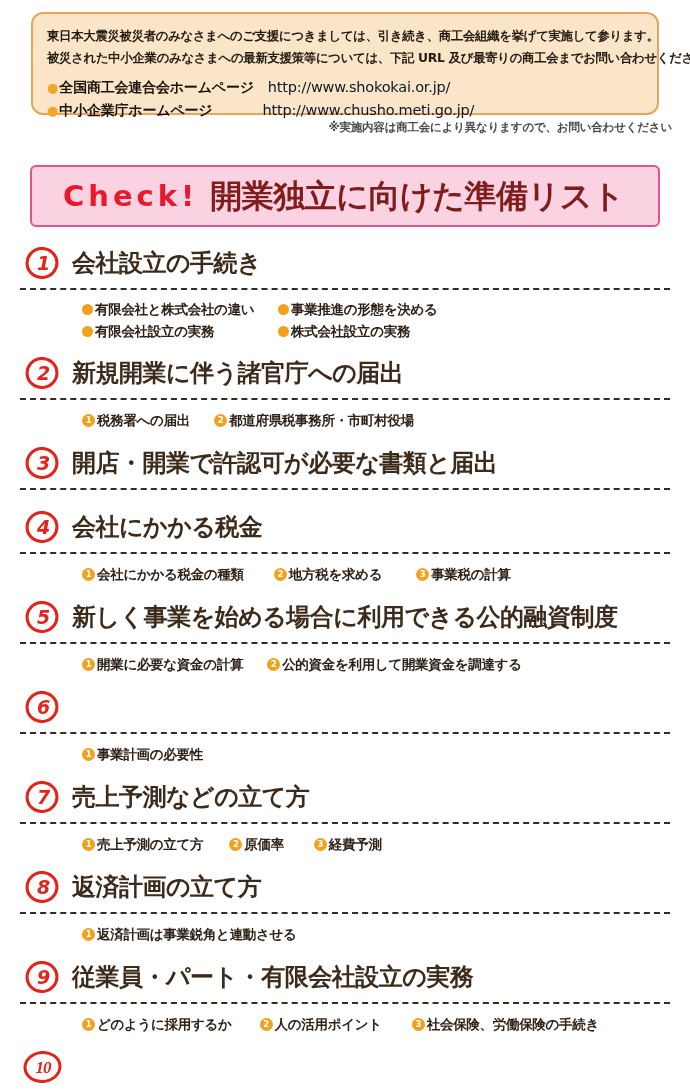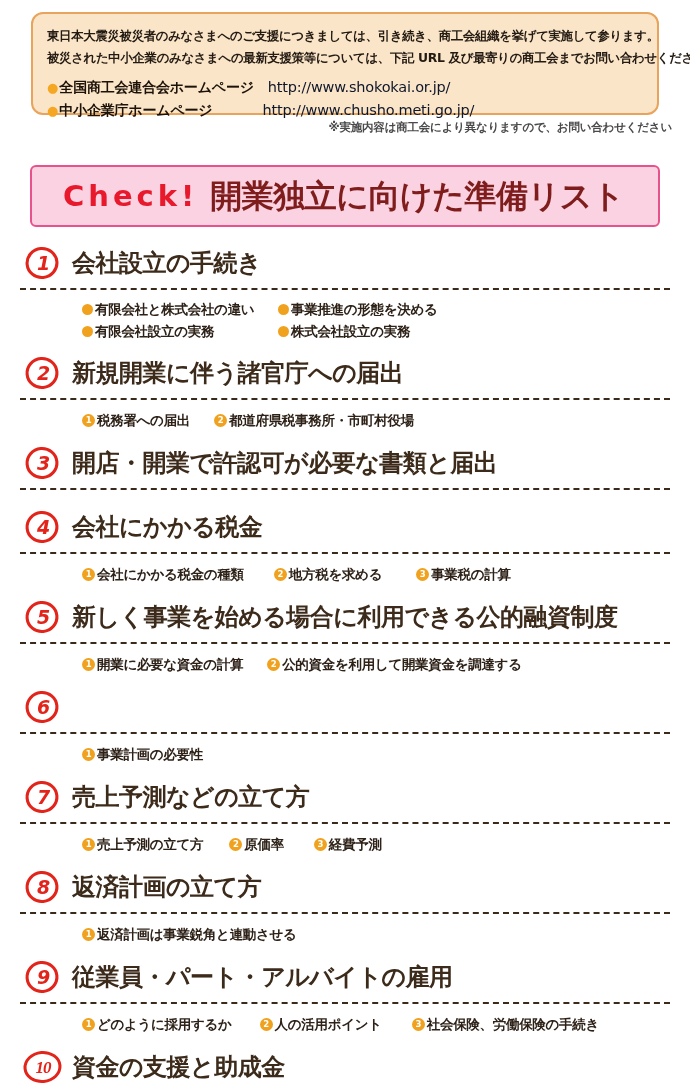--- a/index.html
+++ b/index.html
@@ -412,21 +412,21 @@
           <span class="sub-label">返済計画は事業鋭角と連動させる</span>
         </span>
       </div>
     </div>
     <div class="item">
       <div class="item-head">
         <span class="num-circle">
           <span class="ring"></span>
           <span class="num-txt">9</span>
         </span>
-        <span class="item-title">従業員・パート・アルバイトの雇用</span>
+        <span class="item-title">従業員・パート・有限会社設立の実務</span>
       </div>
       <div class="divider"></div>
       <div class="subs">
         <span class="sub" style="margin-right: 28px;">
           <span class="sub-numdot">1</span>
           <span class="sub-label">どのように採用するか</span>
         </span>
         <span class="sub" style="margin-right: 30px;">
           <span class="sub-numdot">2</span>
           <span class="sub-label">人の活用ポイント</span>
@@ -436,16 +436,15 @@
           <span class="sub-label">社会保険、労働保険の手続き</span>
         </span>
       </div>
     </div>
     <div class="item">
       <div class="item-head">
         <span class="num-circle">
           <span class="ring wide"></span>
           <span class="num-txt ten">10</span>
         </span>
-        <span class="item-title">資金の支援と助成金</span>
       </div>
     </div>
   </div>
 
 </body></html>

